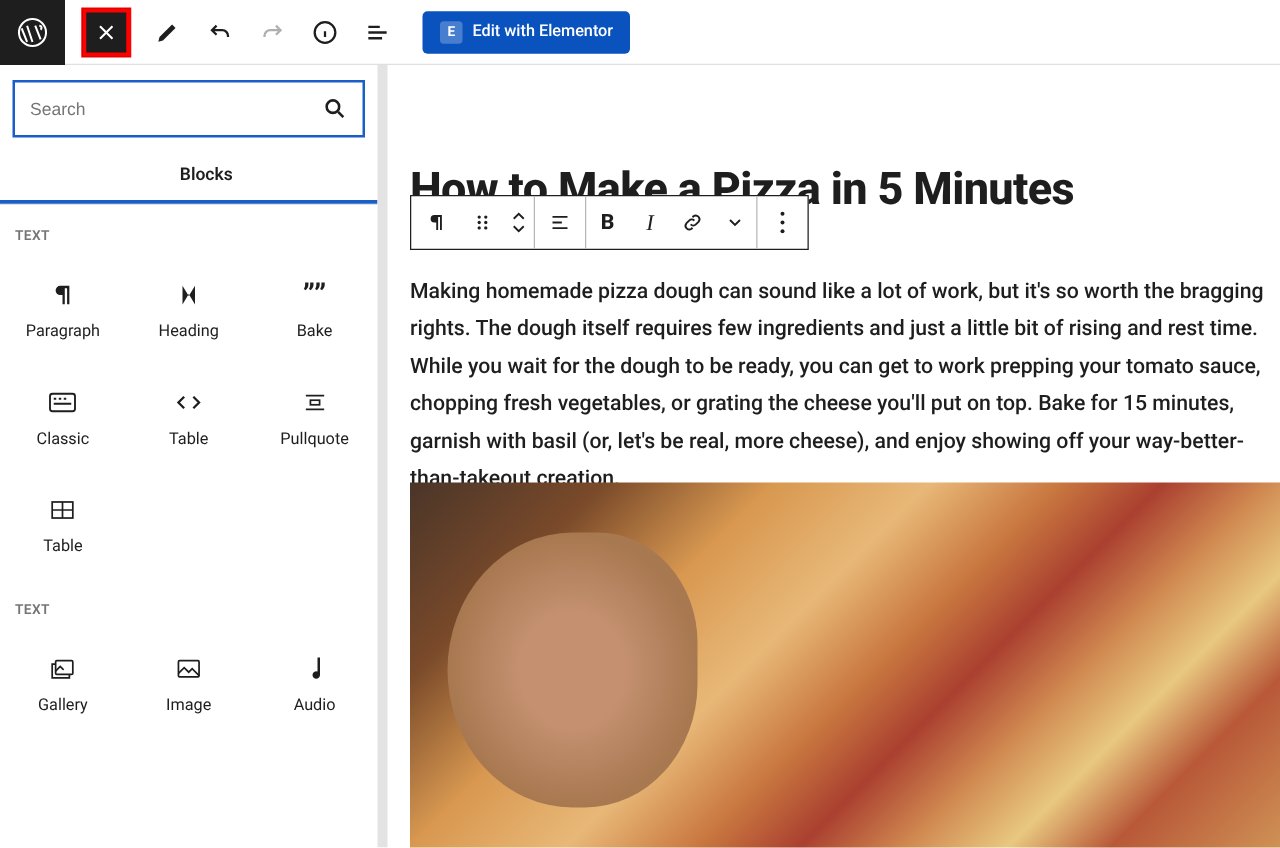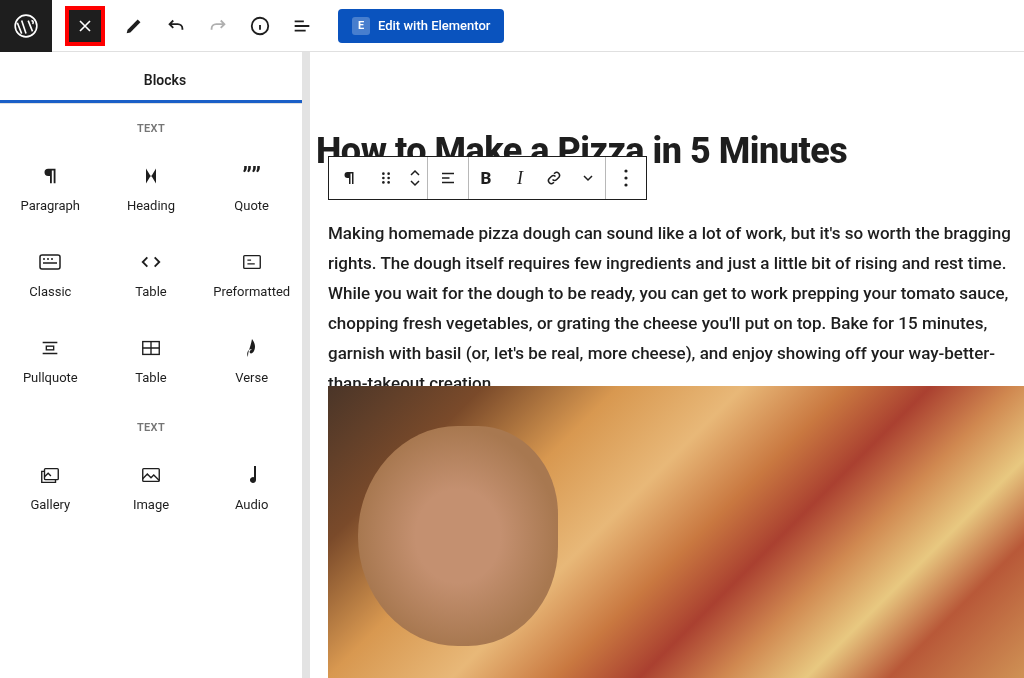--- a/index.html
+++ b/index.html
@@ -12,27 +12,27 @@
 .tb-icon { width:24px; height:24px; display:flex; align-items:center; justify-content:center; cursor:pointer; }
 .elementor-btn { margin-left:24px; height:34px; padding:0 14px; background:#0a53be; color:#fff; border-radius:4px; display:flex; align-items:center; gap:8px; font-size:13px; font-weight:500; cursor:pointer; }
 .elementor-btn .eicon{width:18px;height:18px;border-radius:3px;background:rgba(255,255,255,0.25);display:flex;align-items:center;justify-content:center;font-size:11px;font-weight:700}
 .layout { display:flex; height:626px; }
 .sidebar { width:310px; border-right:8px solid #e3e3e3; overflow-y:auto; padding:8px 0 20px; }
 .search-wrap { margin:4px 10px 10px; border:2px solid #1a5fc7; display:flex; align-items:center; height:46px; padding:0 12px; }
 .search-wrap input { flex:1; border:none; outline:none; font-size:14px; }
 .tabs { display:flex; border-bottom:1px solid #e0e0e0; }
 .tab { flex:1; text-align:center; padding:12px 0; font-size:14px; cursor:pointer; }
 .tab.active { font-weight:600; border-bottom:3px solid #1a5fc7;padding-left:28px; }
-.section-title { font-size:11px; font-weight:600; color:#757575; letter-spacing:0.3px; padding:18px 12px 10px;text-align:center; }
+.section-title { font-size:11px; font-weight:600; color:#757575; letter-spacing:0.3px; padding:18px 12px 10px; }
 .block-grid { display:grid; grid-template-columns:repeat(3,1fr); }
 .block-item { display:flex; flex-direction:column; align-items:center; justify-content:center; height:86px; cursor:pointer; gap:10px; }
 .block-item .bicon { width:24px; height:24px; display:flex; align-items:center; justify-content:center; }
 .block-item .blabel { font-size:13px; }
 .editor { flex:1; position:relative; padding:78px 0 0 0; }
-.post-title { font-size:36px; font-weight:800; letter-spacing:-0.5px; position:absolute; top:78px; left:6px; }
+.post-title { font-size:36px; font-weight:800; letter-spacing:-0.5px; position:absolute; top:78px; left:18px; }
 .float-toolbar { position:absolute; top:104px; left:18px; height:44px; background:#fff; border:1px solid #1e1e1e; display:flex; }
 .ft-group{display:flex;align-items:center;border-right:1px solid #b8b8b8}
 .ft-btn{width:40px;height:42px;display:flex;align-items:center;justify-content:center;cursor:pointer}
 .ft-btn.narrow{width:34px}
 .ft-updown{width:24px;display:flex;flex-direction:column;align-items:center;justify-content:center}
 .body-text { position:absolute; top:166px; left:18px; right:-10px; font-size:17px; line-height:30px; font-weight:500; }
 .pizza-img { position:absolute; top:334px; left:18px; right:0; height:344px; background:linear-gradient(135deg,#4a3528 0%,#7a4a2a 15%,#d89850 28%,#e8b878 40%,#c97840 50%,#aa4030 58%,#d08850 66%,#e8c880 74%,#b85838 82%,#d8a860 100%); overflow:hidden; }
 .pizza-img::before{content:'';position:absolute;left:30px;top:40px;width:200px;height:220px;background:radial-gradient(ellipse,#c49070 30%,#a87850 70%);border-radius:50% 40% 45% 50%}
 svg{display:block}
 </style>
@@ -80,20 +80,29 @@
       </div>
   </div>
   <div class="elementor-btn">
     <span class="eicon">E</span>
     <span>Edit with Elementor</span>
   </div>
 </div>
 
 <div class="layout">
   <div class="sidebar">
+    <div class="search-wrap">
+      <input placeholder="Search" style="">
+      <span>
+          <svg width="20" height="20" viewBox="0 0 24 24" fill="none" stroke="#1e1e1e" stroke-width="2.5">
+            <circle cx="10" cy="10" r="6"></circle>
+            <path d="M20 20l-5-5"></path>
+          </svg>
+        </span>
+    </div>
     <div class="tabs">
       <div class="tab active">Blocks</div>
     </div>
 
     <div class="section-title">TEXT</div>
     <div class="block-grid">
       <div class="block-item">
           <span class="bicon">
             <svg width="22" height="22" viewBox="0 0 24 24" fill="#1e1e1e">
               <path d="M10 4a4 4 0 000 8h2v8h2V6h2v14h2V4h-8z"></path>
@@ -104,21 +113,21 @@
       <div class="block-item">
           <span class="bicon">
             <svg width="20" height="20" viewBox="0 0 24 24" fill="#1e1e1e">
               <path d="M6 3l6 10 6-10v18l-6-10-6 10z"></path>
             </svg>
           </span>
           <span class="blabel">Heading</span>
         </div>
       <div class="block-item">
           <span class="bicon" style="font-size:24px;font-weight:700">””</span>
-          <span class="blabel">Quote</span>
+          <span class="blabel">Bake</span>
         </div>
       <div class="block-item">
           <span class="bicon">
             <svg width="24" height="18" viewBox="0 0 24 18" fill="none" stroke="#1e1e1e" stroke-width="1.5">
               <rect x="2" y="2" width="20" height="14" rx="2"></rect>
               <path d="M5 6h2M9 6h2M13 6h2M5 10h14"></path>
             </svg>
           </span>
           <span class="blabel">Classic</span>
         </div>
@@ -126,51 +135,34 @@
           <span class="bicon">
             <svg width="22" height="22" viewBox="0 0 24 24" fill="none" stroke="#1e1e1e" stroke-width="2">
               <path d="M8 7l-5 5 5 5M16 7l5 5-5 5"></path>
             </svg>
           </span>
           <span class="blabel">Table</span>
         </div>
       <div class="block-item">
           <span class="bicon">
             <svg width="22" height="20" viewBox="0 0 24 20" fill="none" stroke="#1e1e1e" stroke-width="1.5">
-              <rect x="3" y="3" width="18" height="14" rx="1"></rect>
-              <path d="M7 8h4M7 12h8"></path>
-            </svg>
-          </span>
-          <span class="blabel">Preformatted</span>
-        </div>
-      <div class="block-item">
-          <span class="bicon">
-            <svg width="22" height="20" viewBox="0 0 24 20" fill="none" stroke="#1e1e1e" stroke-width="1.5">
               <path d="M4 4h16M4 16h16"></path>
               <rect x="8" y="8" width="8" height="4"></rect>
             </svg>
           </span>
           <span class="blabel">Pullquote</span>
         </div>
       <div class="block-item">
           <span class="bicon">
             <svg width="22" height="20" viewBox="0 0 24 20" fill="none" stroke="#1e1e1e" stroke-width="1.5">
               <rect x="3" y="3" width="18" height="14"></rect>
               <path d="M3 10h18M12 3v14"></path>
             </svg>
           </span>
           <span class="blabel">Table</span>
-        </div>
-      <div class="block-item">
-          <span class="bicon">
-            <svg width="20" height="22" viewBox="0 0 20 22" fill="#1e1e1e">
-              <path d="M10 2c3 4 4 8 2 12-1 2-3 3-4 2s0-3 2-4c-4 0-6 4-4 8 0-6 2-8 4-18z"></path>
-            </svg>
-          </span>
-          <span class="blabel">Verse</span>
         </div>
     </div>
 
     <div class="section-title">TEXT</div>
     <div class="block-grid">
       <div class="block-item">
           <span class="bicon">
             <svg width="22" height="20" viewBox="0 0 24 20" fill="none" stroke="#1e1e1e" stroke-width="1.5">
               <rect x="6" y="3" width="15" height="12" rx="1"></rect>
               <path d="M6 6H3v12h15v-3M6 12l4-4 3 3"></path>

